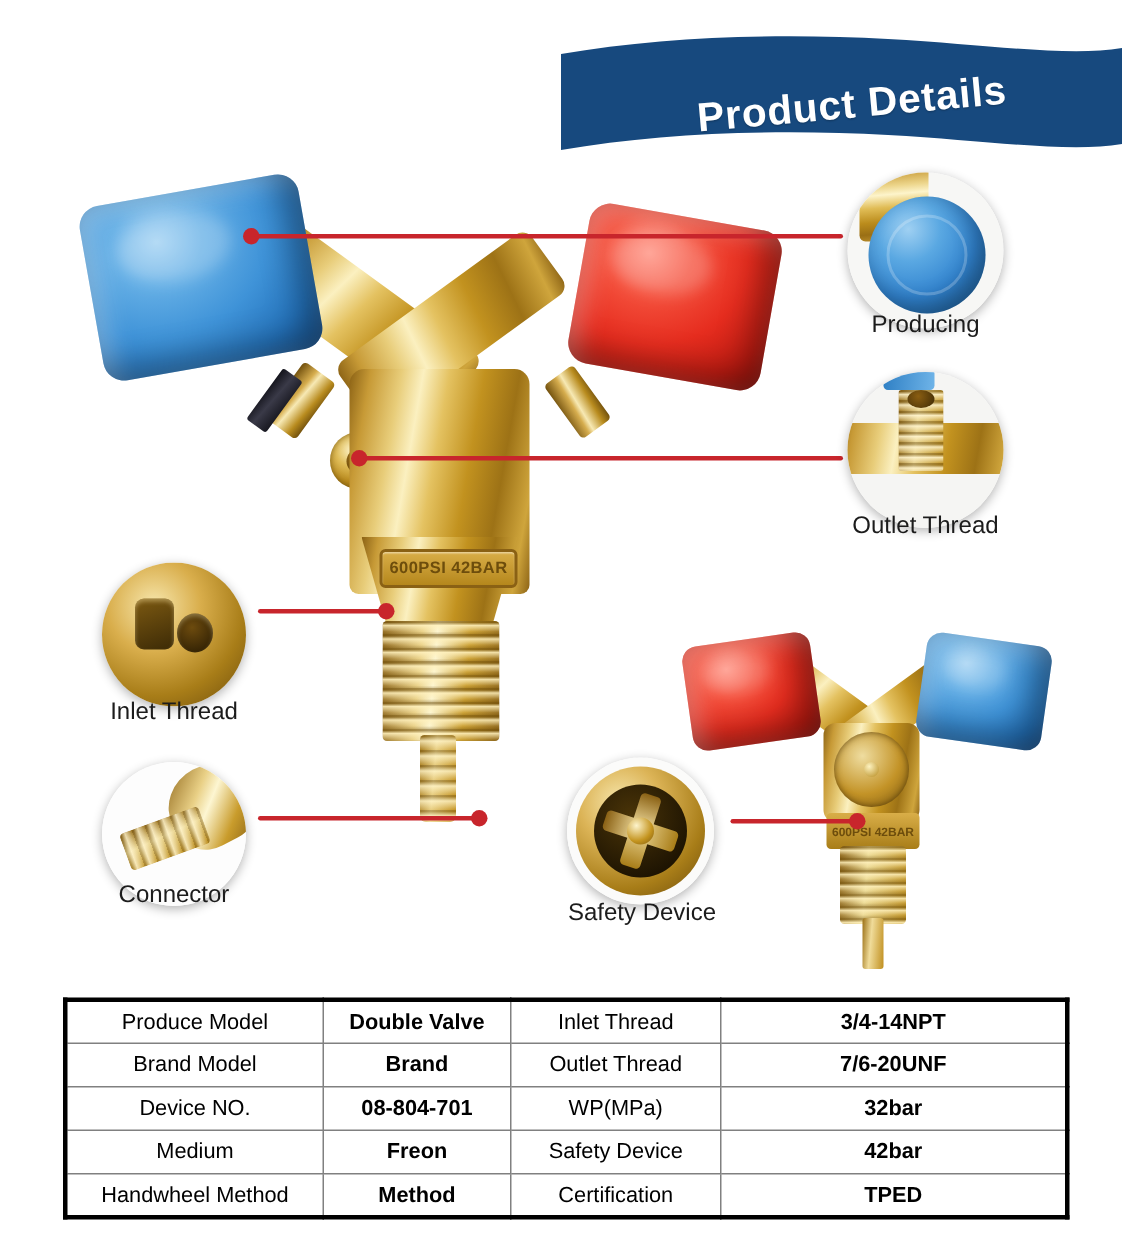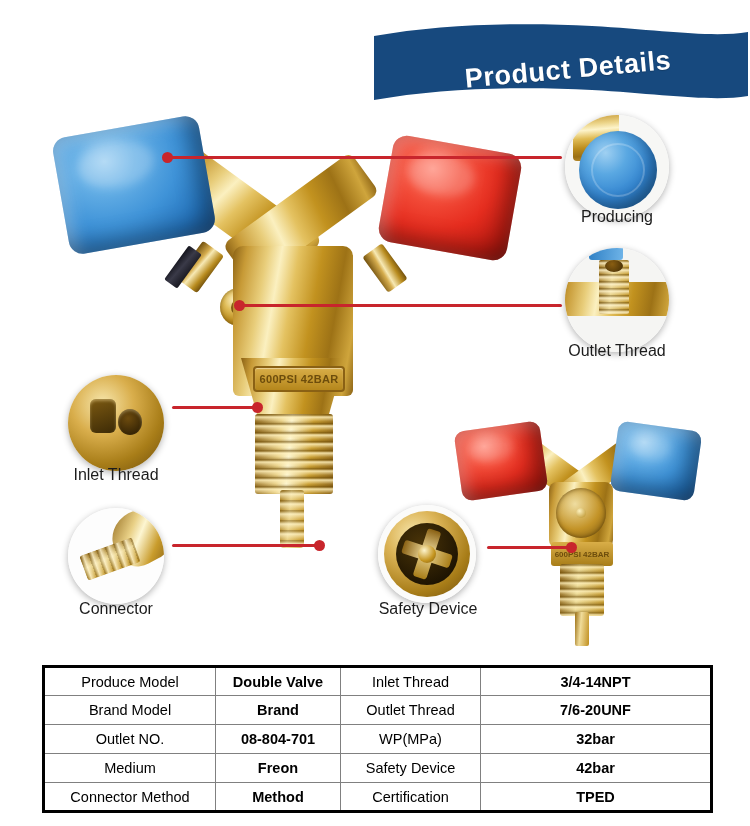--- a/index.html
+++ b/index.html
@@ -349,21 +349,21 @@
 
     <div class="inset" style="left:68px; top:508px; width:96px; height:96px;">
       <div style="position:absolute; inset:0; background:#fdfdfd;"></div>
       <div style="position:absolute; left:44px; top:2px; width:58px; height:54px; border-radius:50% 50% 40% 40%;
                   background: linear-gradient(140deg,#8a6114,#e9d086 35%,#fdf6d2 48%,#c99c2c 72%,#7d5710);
                   transform: rotate(-28deg);"></div>
       <div style="position:absolute; left:14px; top:38px; width:56px; height:26px; transform:rotate(-20deg);
                   background: repeating-linear-gradient(90deg, rgba(110,78,12,0.35) 0px, rgba(110,78,12,0.35) 1px, rgba(255,244,205,0.8) 4px, rgba(190,145,30,0.18) 9px), linear-gradient(175deg,#8a6114,#f3e3a8 44%,#bb8c1c);
                   border-radius:3px;"></div>
     </div>
-    <div class="inset-label" style="left:60px; top:600px; width:112px;">Connector</div>
+    <div class="inset-label" style="left:60px; top:588px; width:112px;">Connector</div>
 
     <div class="inset" style="left:378px; top:505px; width:98px; height:98px;">
       <div style="position:absolute; inset:0; background:#fbfbfa;"></div>
       <div style="position:absolute; left:6px; top:6px; width:86px; height:86px; border-radius:50%;
                   background: radial-gradient(circle at 34% 28%, #f7e7ad 0%, #dcb457 32%, #a87d18 68%, #6c4c0c 100%);">
         <div style="position:absolute; left:12px; top:12px; width:62px; height:62px; border-radius:50%;
                     background: radial-gradient(circle at 40% 34%, #4a3408, #1e1402 75%);"></div>
         <div style="position:absolute; left:18px; top:36px; width:50px; height:14px; border-radius:3px;
                     background: linear-gradient(90deg,#8a6114,#efdb9c 45%,#a87d18); transform:rotate(18deg);"></div>
         <div style="position:absolute; left:36px; top:18px; width:14px; height:50px; border-radius:3px;
@@ -390,33 +390,33 @@
         <td class="k">Inlet Thread</td>
         <td class="v">3/4-14NPT</td>
       </tr>
       <tr>
         <td class="k">Brand Model</td>
         <td class="v">Brand</td>
         <td class="k">Outlet Thread</td>
         <td class="v">7/6-20UNF</td>
       </tr>
       <tr>
-        <td class="k">Outlet NO.</td>
+        <td class="k">Device NO.</td>
         <td class="v">08-804-701</td>
         <td class="k">WP(MPa)</td>
         <td class="v">32bar</td>
       </tr>
       <tr>
         <td class="k">Medium</td>
         <td class="v">Freon</td>
         <td class="k">Safety Device</td>
         <td class="v">42bar</td>
       </tr>
       <tr>
-        <td class="k">Connector Method</td>
+        <td class="k">Handwheel Method</td>
         <td class="v">Method</td>
         <td class="k">Certification</td>
         <td class="v">TPED</td>
       </tr>
     </tbody>
   </table>
 
 </div>
 
 </body></html>

